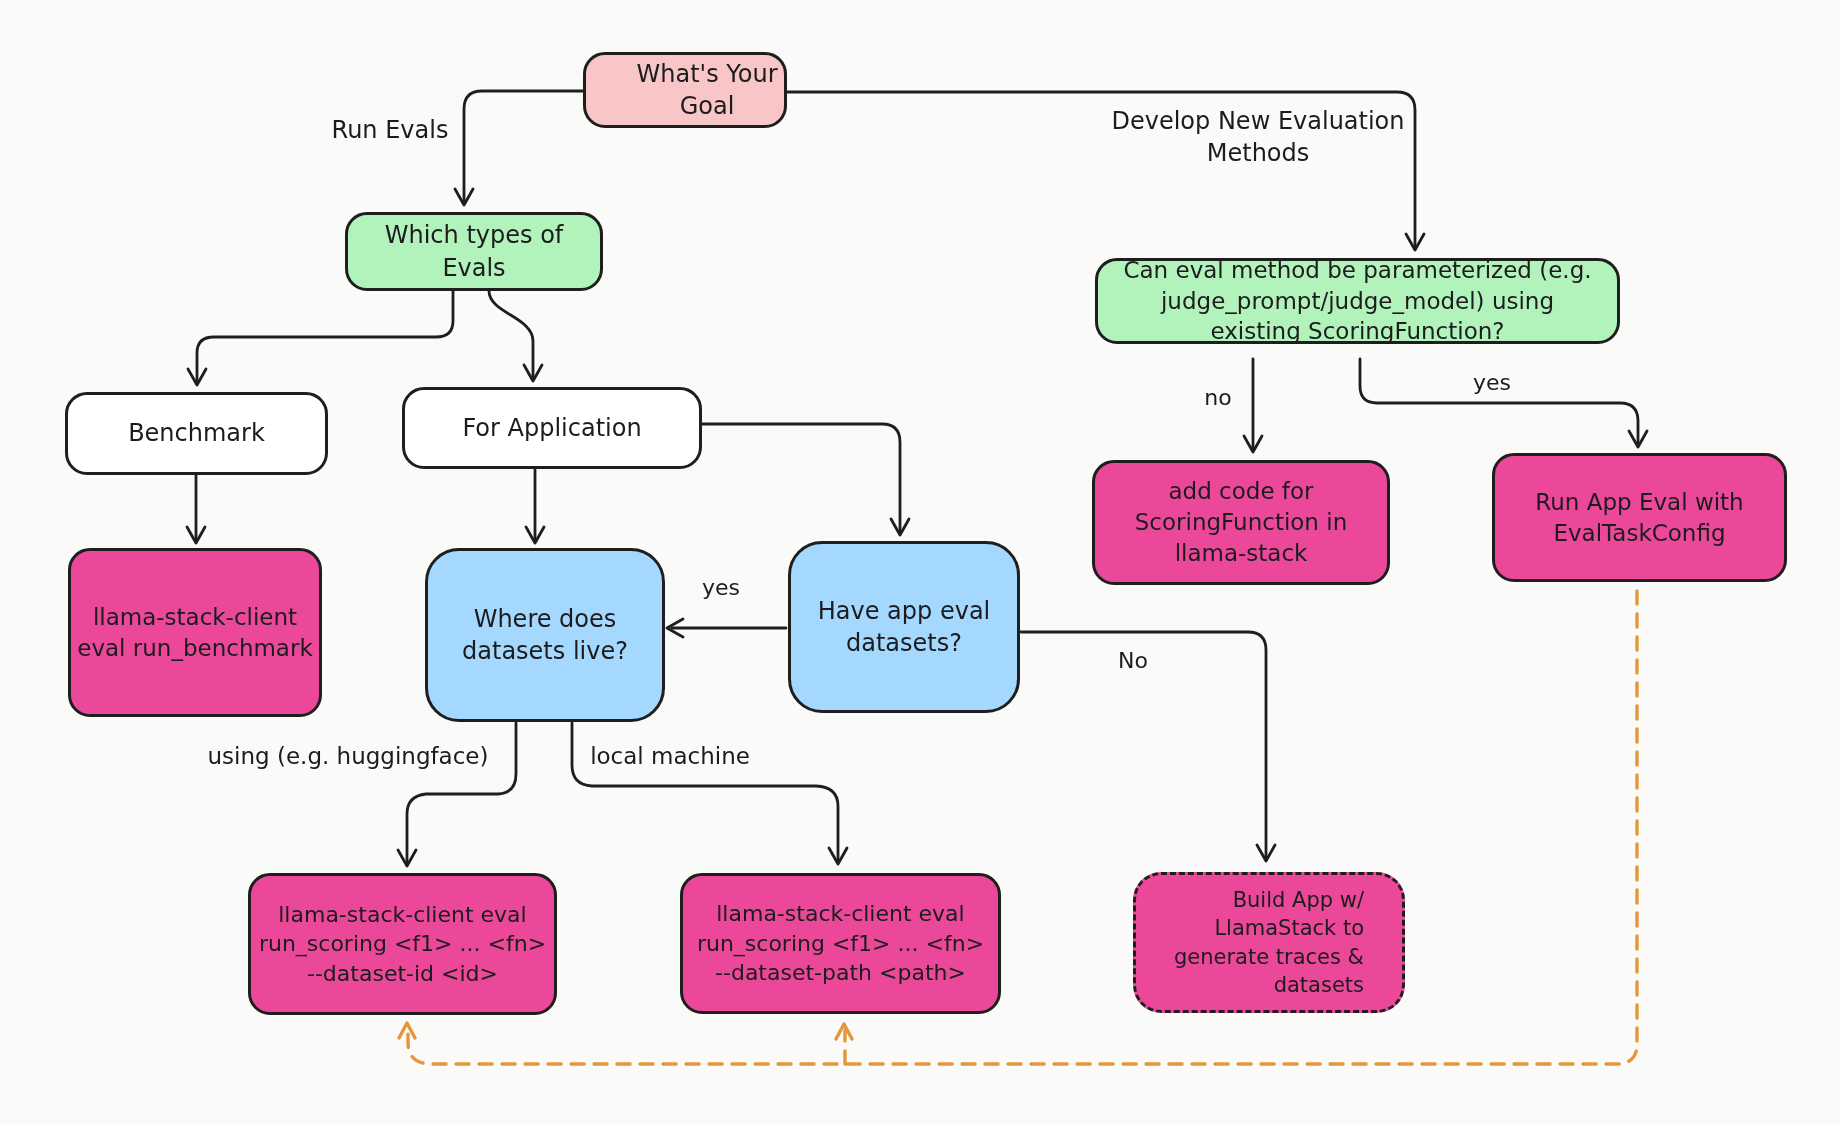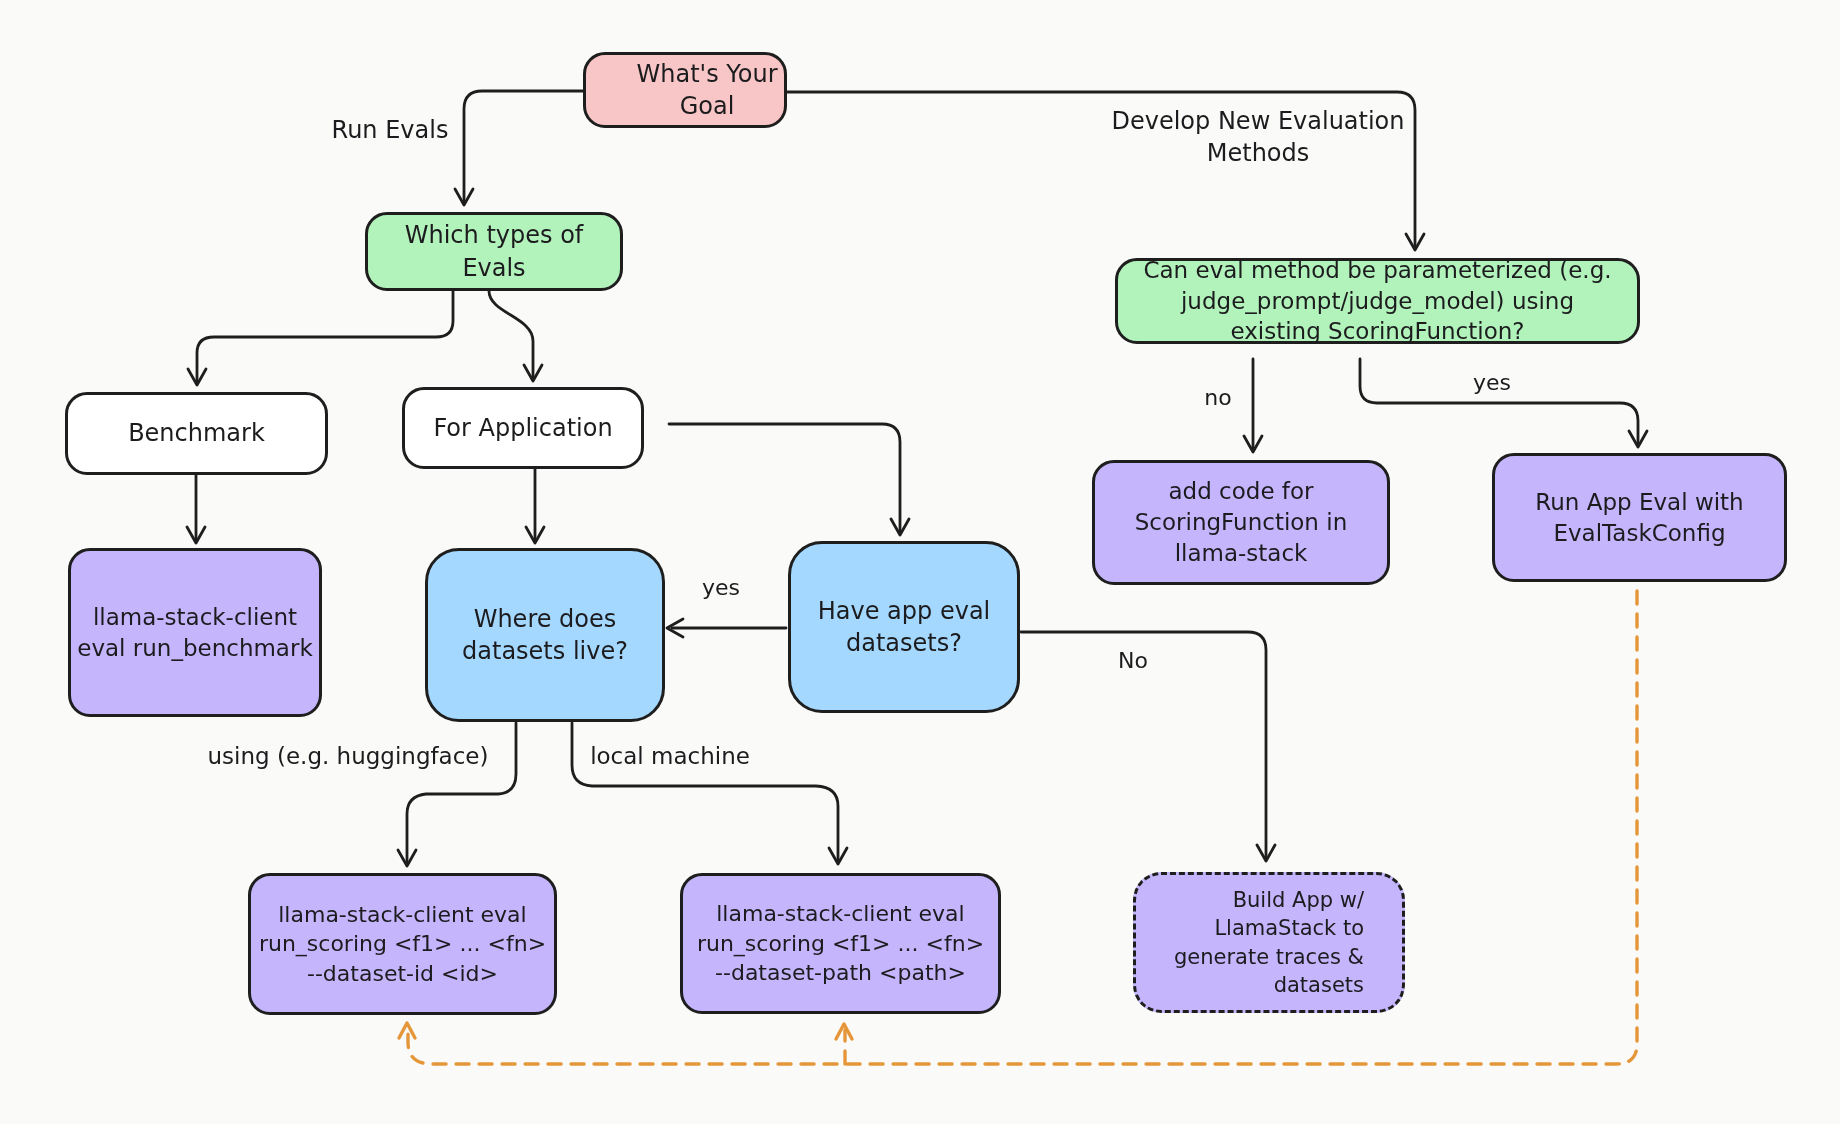--- a/index.html
+++ b/index.html
@@ -23,23 +23,23 @@
     stroke:#e59639;stroke-width:3.4;stroke-dasharray:none;
   }
   .node{
     position:absolute;box-sizing:border-box;
     display:flex;align-items:center;justify-content:center;
     text-align:center;white-space:pre-line;
     border:3px solid #1e1e1e;border-radius:22px;
     line-height:1.34;font-weight:500;
   }
   .pink  {background:#f8c6c6;}
-  .green {background:#b2f2bb;margin-left:20px;}
+  .green {background:#b2f2bb;}
   .blue  {background:#a5d8ff;border-radius:34px;}
-  .yellow{background:#c4b5fd;}
+  .yellow{background:#ec4899;}
   .white {background:#ffffff;text-align:right;}
   .dashed{border-style:dashed;border-width:3.5px;border-radius:28px;}
   .lbl{
     position:absolute;transform:translate(-50%,-50%);
     white-space:pre-line;text-align:center;line-height:1.35;font-weight:500;
   }
   .f24{font-size:24px;} .f23{font-size:23px;} .f22{font-size:22px;} .f21{font-size:21px;text-align:right;}
 </style>
 </head>
 <body>
@@ -126,21 +126,21 @@
 
   <div class="node green f24" style="left:345px;top:212px;width:258px;height:79px;">Which types of
 Evals</div>
 
   <div class="node green f23" style="left:1095px;top:258px;width:525px;height:86px;">Can eval method be parameterized (e.g.
 judge_prompt/judge_model) using
 existing ScoringFunction?</div>
 
   <div class="node white f24" style="left:65px;top:392px;width:263px;height:83px;">Benchmark</div>
 
-  <div class="node white f24" style="left:402px;top:387px;width:242px;height:82px;">For Application</div>
+  <div class="node white f24" style="left:402px;top:387px;width:300px;height:82px;">For Application</div>
 
   <div class="node yellow f23" style="left:68px;top:548px;width:254px;height:169px;">llama-stack-client
 eval run_benchmark</div>
 
   <div class="node blue f24" style="left:425px;top:548px;width:240px;height:174px;">Where does
 datasets live?</div>
 
   <div class="node blue f24" style="left:788px;top:541px;width:232px;height:172px;">Have app eval
 datasets?</div>
 

